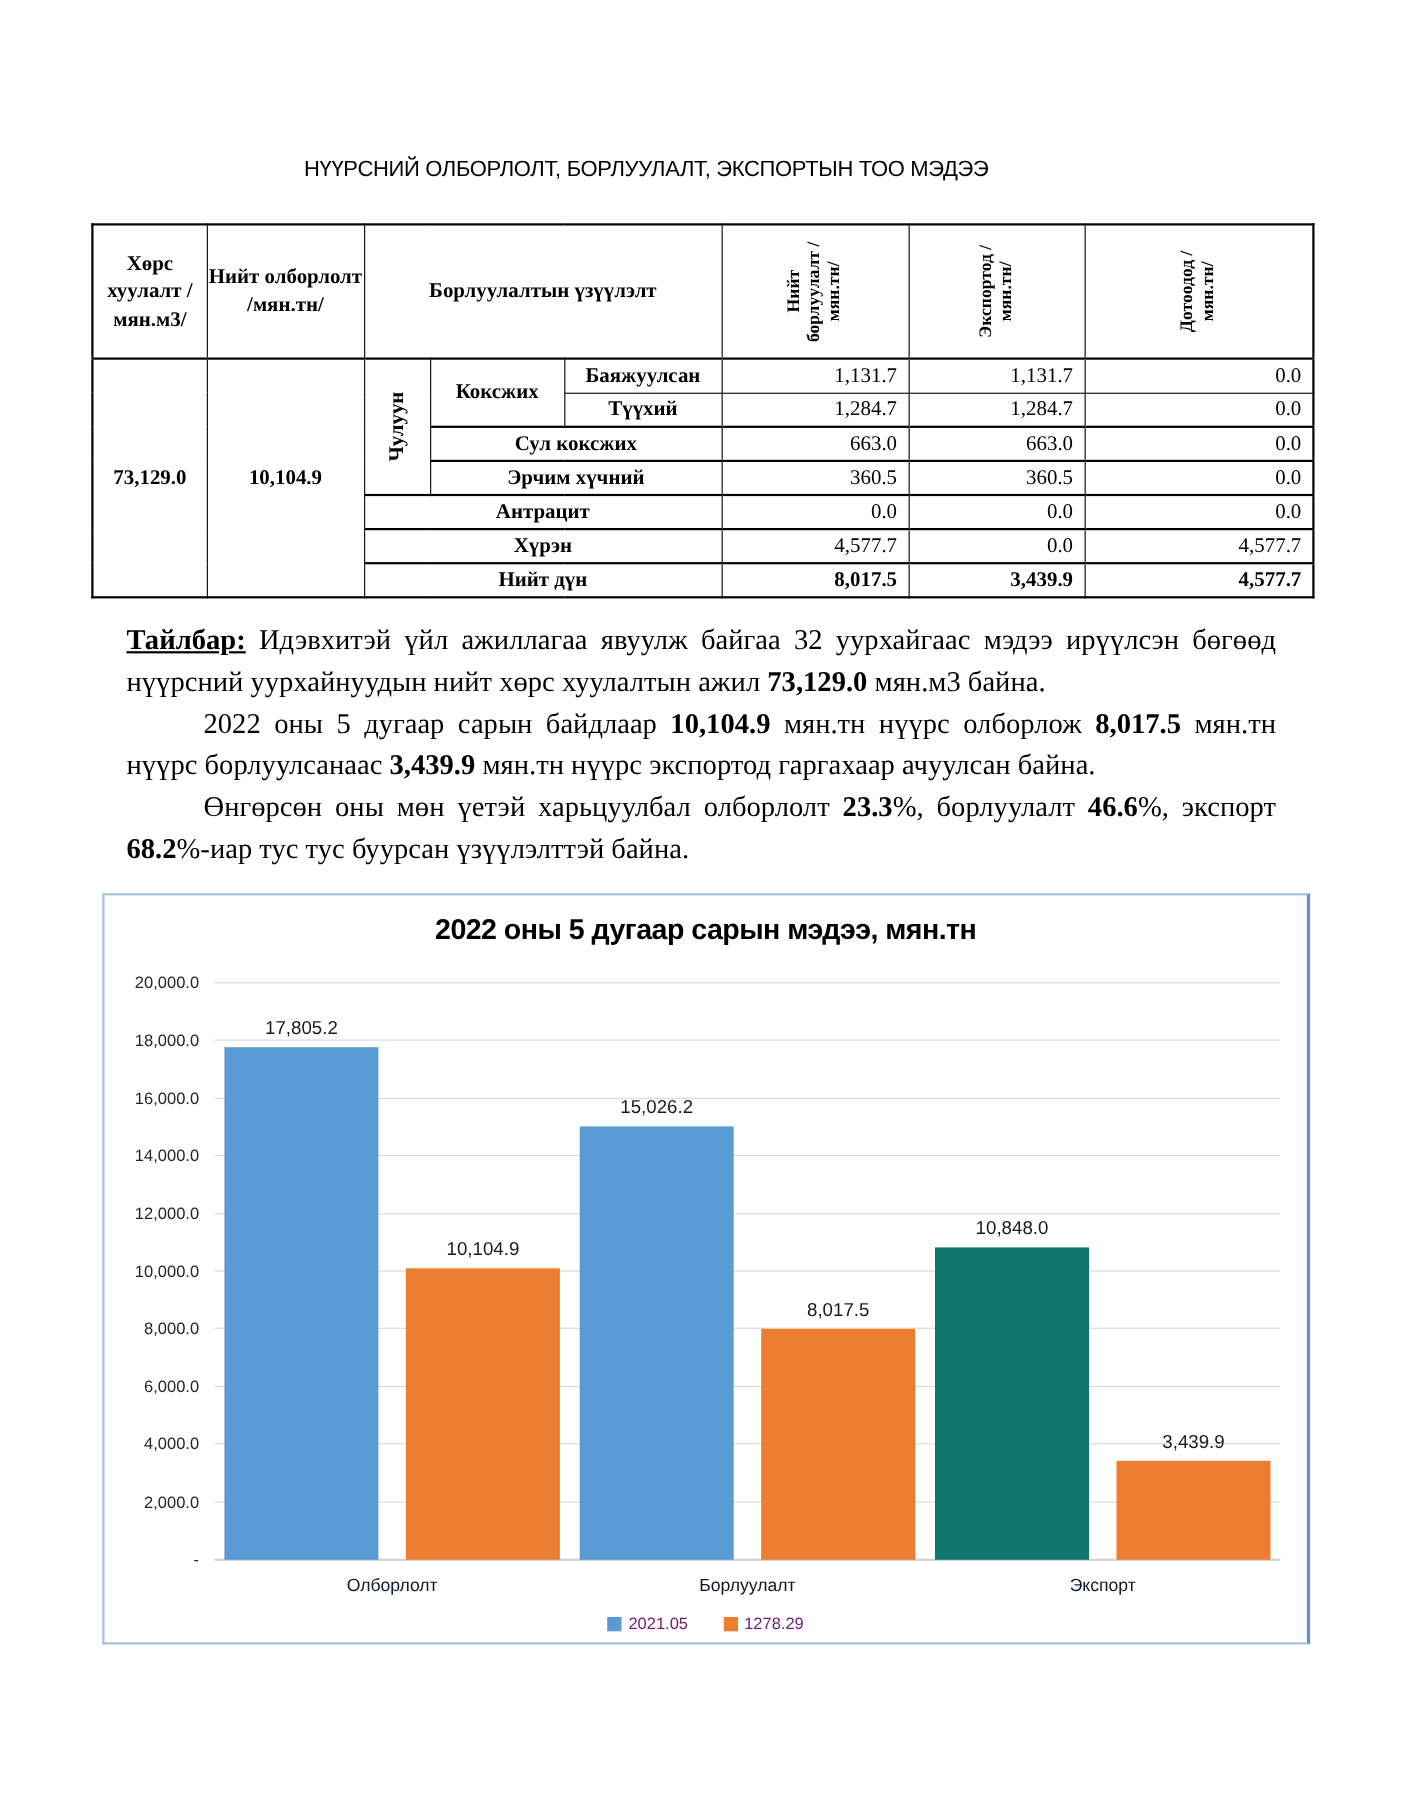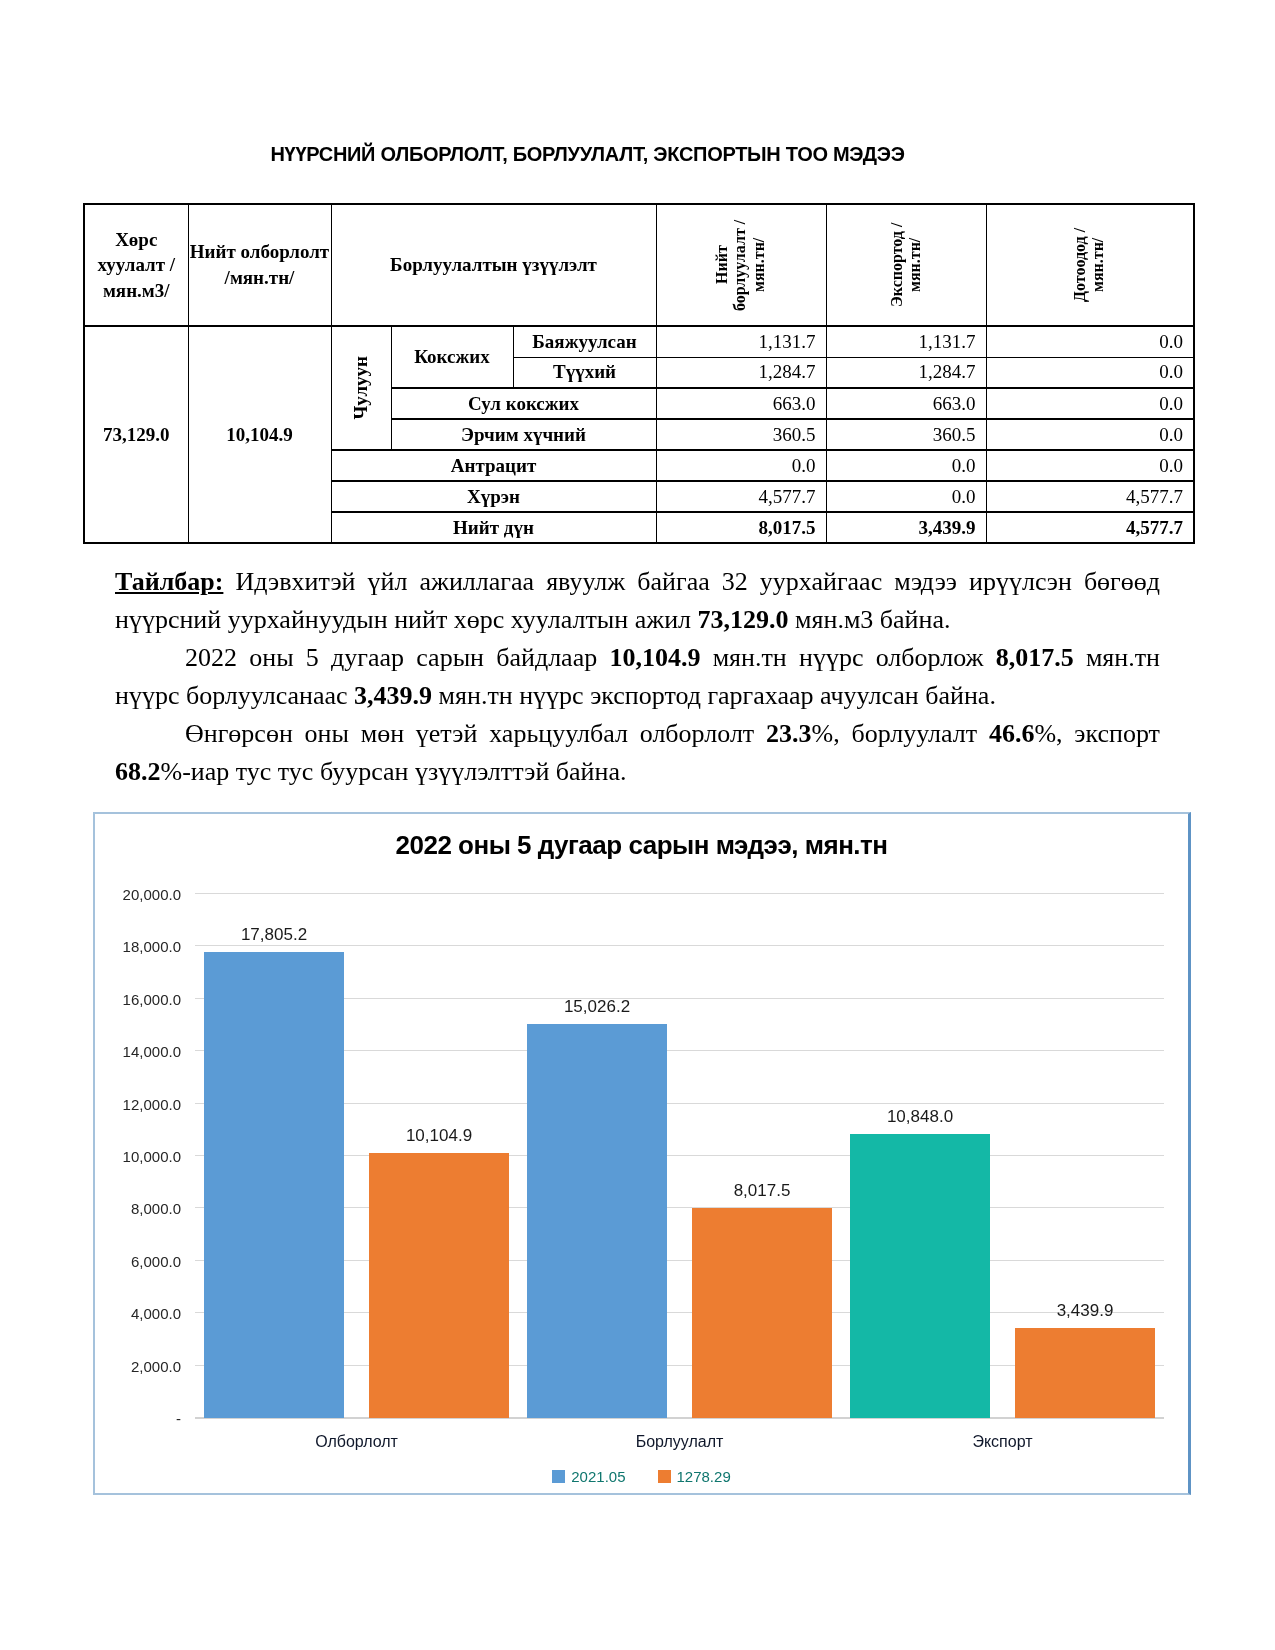--- a/index.html
+++ b/index.html
@@ -4,21 +4,21 @@
 <style>
   html,body { margin:0; padding:0; background:#ffffff; }
   .page {
     position:relative; width:1275px; height:1650px; background:#ffffff;
     font-family:"Liberation Serif", serif; color:#000; overflow:hidden;
   }
 
   
   .doc-title {
     position:absolute; top:143px; left:60px; width:1055px; text-align:center;
-    font-family:"Liberation Sans", sans-serif; font-weight:bold; font-size:20px;
+    font-family:"Liberation Sans", sans-serif; font-weight:normal; font-size:20px;
     letter-spacing:-0.3px;
   }
   .doc-subtitle {
     position:absolute; top:170px; left:83px; width:1110px; text-align:center;
     font-family:"Liberation Sans", sans-serif; font-style:italic; font-size:19px;
   }
 
   
   table.stats {
     position:absolute; top:203px; left:83px; width:1110px;
@@ -73,21 +73,21 @@
   .axisline { position:absolute; left:0; right:0; bottom:-1px; height:2px; background:#D2D2D2; }
   .groups { position:absolute; left:0; right:0; top:0; bottom:0; display:flex; }
   .group { flex:1; display:flex; justify-content:center; align-items:flex-end; gap:25px; }
   .bar { width:114px; position:relative;padding-left:26px; }
   .bar-label {
     position:absolute; top:-27px; left:50%; transform:translateX(-50%);
     white-space:nowrap; font-size:17px; color:#1a1a1a;
   }
   .x-labels { display:flex; margin-left:100px; margin-right:24px; margin-top:15px; font-size:16px; color:#0f172a; }
   .x-label { flex:1; text-align:center; }
-  .legend { display:flex; justify-content:center; align-items:center; gap:32px; margin-top:17px; font-size:15px; color:#0f766e; }
+  .legend { display:flex; justify-content:center; align-items:center; gap:32px; margin-top:17px; font-size:15px; color:#701a75; }
   .legend-item { display:flex; align-items:center; gap:6px; }
   .swatch { width:13px; height:13px; display:inline-block; }
 </style>
 </head>
 <body>
 
 <div class="page">
 
   <div class="doc-title">НҮҮРСНИЙ ОЛБОРЛОЛТ, БОРЛУУЛАЛТ, ЭКСПОРТЫН ТОО МЭДЭЭ</div>
 
@@ -215,21 +215,21 @@
             </div>
             <div class="group">
               <div class="bar" style="height: 393.686px; background: rgb(91, 155, 213);">
                 <div class="bar-label">15,026.2</div>
               </div>
               <div class="bar" style="height: 210.058px; background: rgb(237, 125, 49);">
                 <div class="bar-label">8,017.5</div>
               </div>
             </div>
             <div class="group">
-              <div class="bar" style="height: 284.218px; background: #14b8a6;">
+              <div class="bar" style="height: 284.218px; background: #0f766e;">
                 <div class="bar-label">10,848.0</div>
               </div>
               <div class="bar" style="height: 90.1254px; background: rgb(237, 125, 49);">
                 <div class="bar-label">3,439.9</div>
               </div>
             </div>
           </div>
         </div>
     </div>
     <div class="x-labels">

